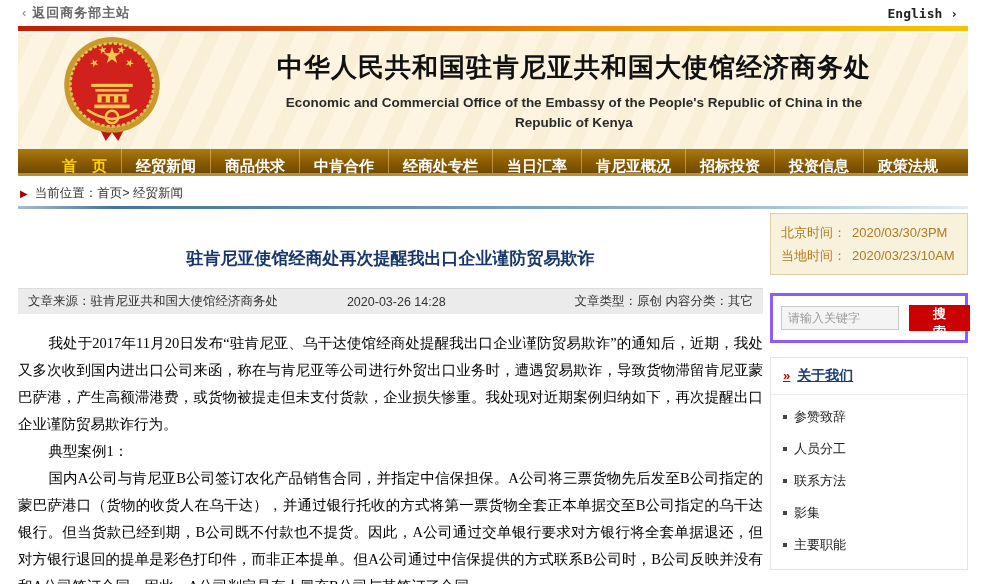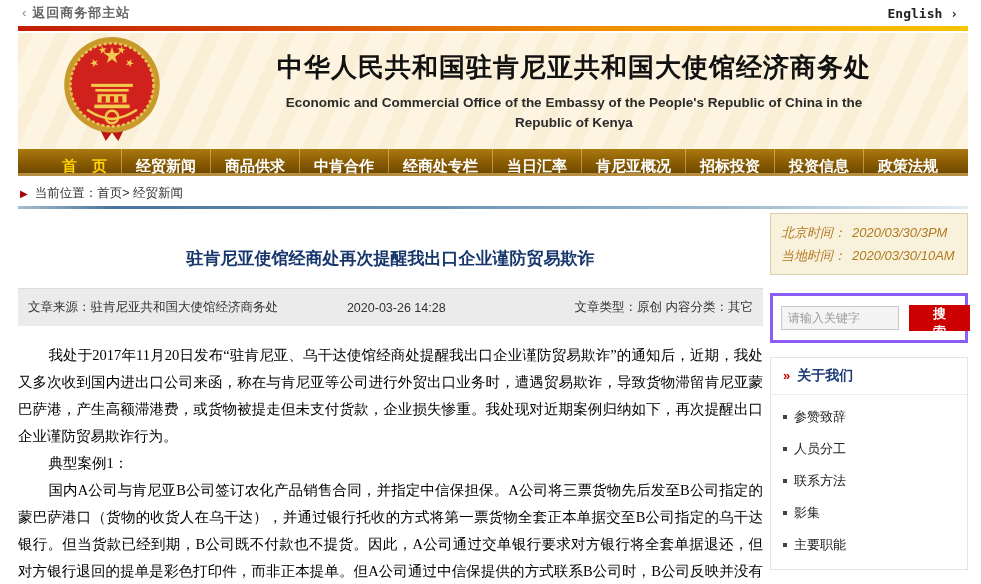--- a/index.html
+++ b/index.html
@@ -39,42 +39,42 @@
   .blue-line { height:3px; margin-top:2px;
                background:linear-gradient(to right,#a8bccb 0%,#48759d 10%,#6e94b5 45%,#9db9cf 75%,#e2ecf3 100%); }
 
   
   .content { display:flex; margin-top:4px; }
   .main { width:745px; flex:none; }
   .sidebar { width:198px; flex:none; margin-left:7px; }
 
   
   .art-title { margin-top:34px; text-align:center; font-size:17px; font-weight:bold; color:#16366c; }
-  .meta-bar { margin-top:18px; height:38px; background:#ebebeb; border-top:1px solid #dcdcdc;
+  .meta-bar { margin-top:18px; height:26px; background:#ebebeb; border-top:1px solid #dcdcdc;
               display:flex; justify-content:space-between; align-items:center; padding:0 10px;
               font-size:12.5px; color:#333; }
   .meta-mid { margin-left:-60px; }
   .art-body { margin-top:16px; font-family:"Liberation Serif", serif; font-size:14.5px; color:#000; }
   .art-body p { text-indent:2.1em; line-height:27px; text-align:justify; }
 
   
   .time-box { border:1px solid #ddd0a8; background:#f8f2dd; padding:7px 10px; font-size:13px;
-              color:#b07a1f; line-height:23px;font-style:italic; }
+              color:#b07a1f; line-height:23px; }
   .time-row span { color:#b07a1f; }
   .time-row .t-val { margin-left:6px; }
 
   .search-box { margin-top:18px; border:3px solid #8b5cf6; padding:9px 8px; display:flex; align-items:center; }
   .search-input { width:118px; height:24px; border:1px solid #c9c9c9; background:#f4f4f4; font-size:12px;
                   padding:0 6px; color:#333; }
   .search-input::placeholder { color:#9a9a9a; }
   .search-btn { margin-left:10px; height:26px; background:#cc0000; color:#fff; border:none; font-size:13px;
                 font-weight:bold; padding:0 24px; cursor:pointer; }
 
   .side-section { margin-top:14px; border:1px solid #e4e4e4; background:#fff; }
-  .side-head { padding:9px 12px; border-bottom:1px solid #ececec; font-size:14px; font-weight:bold; color:#1d3c77; }
+  .side-head { padding:9px 12px; border-bottom:1px solid #ececec; font-size:14px; font-weight:bold; color:#1d3c77;text-decoration:underline; }
   .side-head .sec-arrow { color:#c40000; margin-right:7px; font-size:13px; }
   .side-items { padding:13px 12px 15px; display:grid; grid-template-columns:1fr; row-gap:14px;
                 font-size:13px; color:#222; }
   .side-item { cursor:pointer; white-space:nowrap; }
   .side-item .bullet { display:inline-block; width:4px; height:4px; background:#444; margin-right:7px; vertical-align:2px; }
 </style>
 </head>
 <body>
 
 <div class="page">
@@ -155,21 +155,21 @@
       </div>
     </div>
 
     <div class="sidebar">
 
       <div class="time-box">
         <div class="time-row">
           <span>北京时间：</span><span class="t-val">2020/03/30/3PM</span>
         </div>
         <div class="time-row">
-          <span>当地时间：</span><span class="t-val">2020/03/30/10AM</span>
+          <span>当地时间：</span><span class="t-val">2020/03/23/10AM</span>
         </div>
       </div>
 
       <div class="search-box">
         <input class="search-input" type="text" placeholder="请输入关键字" style="">
         <button class="search-btn">搜 索</button>
       </div>
 
       <div class="side-section">
         <div class="side-head">

